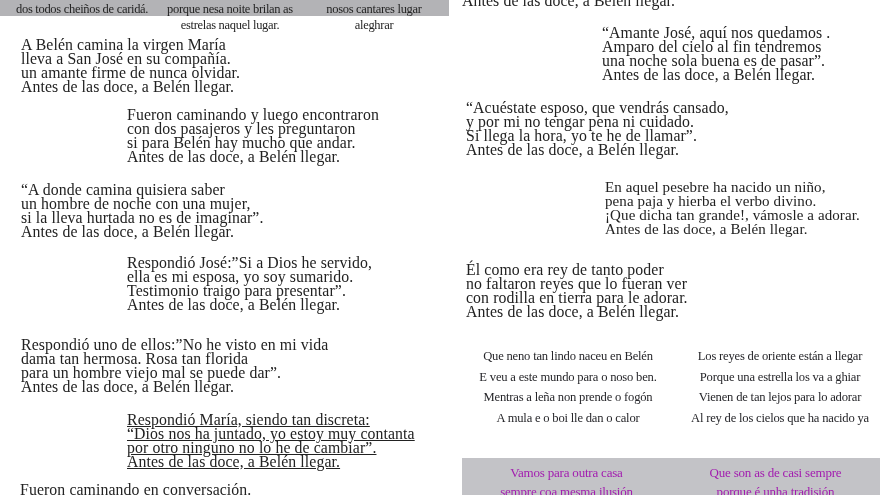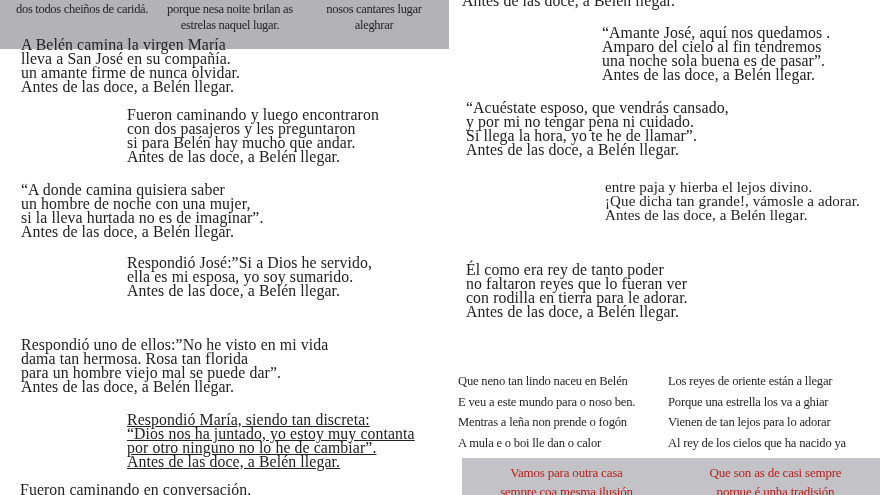--- a/index.html
+++ b/index.html
@@ -9,50 +9,49 @@
     background: #ffffff;
     font-family: "Liberation Serif", "DejaVu Serif", serif;
   }
   .page {
     position: relative; width: 880px; height: 495px;
     background: #ffffff; color: var(--text-color, #1e1e1e);
   }
   
   .banner { position: absolute; }
   .top-banner {
-    left: 0; top: 0; width: 449px; height: 49px;
+    left: 0; top: 0; width: 449px; height: 16px;
     background: var(--top-banner-bg, #b3b3b6);
   }
   .tb-col { position: absolute; font-size: 12.5px; letter-spacing: -0.3px; color: #242424; }
   .tb-col1 { left: 16px; top: 2px; white-space: nowrap; }
   .tb-col2 { left: 160px; top: 2px; width: 140px; text-align: center; line-height: 15.5px; }
   .tb-col3 { left: 312px; top: 2px; width: 124px; text-align: center; line-height: 15.5px; }
   .bottom-banner {
     left: 462px; top: 458px; width: 418px; height: 37px;
     background: var(--bottom-banner-bg, #c3c3c7);
     display: flex;
   }
   .bb-col {
     flex: 1 1 50%; text-align: center; padding-top: 5px;
-    font-size: 13px; line-height: 19px; letter-spacing: -0.2px; color: #b91c1c;
+    font-size: 13px; line-height: 19px; letter-spacing: -0.2px; color: #a21caf;
   }
   
   .stanza {
     position: absolute; white-space: nowrap;
     font-size: 15.8px; line-height: 14px; letter-spacing: 0.1px;
     color: #222222;
   }
   .stanza .line { height: 14px; }
   .small-stanza { font-size: 15px; }
   
   .duet-col {
-    position: absolute; text-align: left;
+    position: absolute; text-align: center;
     font-size: 12.6px; line-height: 20.5px; letter-spacing: -0.2px;
     color: #26262a;
-    margin-top: 25px;
   }
   .duet-left  { left: 458px; top: 346px; width: 220px; }
   .duet-right { left: 668px; top: 346px; width: 224px; }
 </style>
 </head>
 <body>
 
 <div class="page">
 
   <div class="banner top-banner">
@@ -84,20 +83,21 @@
   <div class="stanza" style="left:21px; top:183px;">
     <div class="line">“A donde camina quisiera saber</div>
     <div class="line">un hombre de noche con una mujer,</div>
     <div class="line">si la lleva hurtada no es de imaginar”.</div>
     <div class="line">Antes de las doce, a Belén llegar.</div>
   </div>
 
   <div class="stanza" style="left:127px; top:256px;">
     <div class="line">Respondió José:”Si a Dios he servido,</div>
     <div class="line">ella es mi esposa, yo soy sumarido.</div>
+    <div class="line">Testimonio traigo para presentar”.</div>
     <div class="line">Antes de las doce, a Belén llegar.</div>
   </div>
 
   <div class="stanza" style="left:21px; top:338px;">
     <div class="line">Respondió uno de ellos:”No he visto en mi vida</div>
     <div class="line">dama tan hermosa. Rosa tan florida</div>
     <div class="line">para un hombre viejo mal se puede dar”.</div>
     <div class="line">Antes de las doce, a Belén llegar.</div>
   </div>
 
@@ -124,21 +124,22 @@
   </div>
 
   <div class="stanza" style="left:466px; top:101px;">
     <div class="line">“Acuéstate esposo, que vendrás cansado,</div>
     <div class="line">y por mi no tengar pena ni cuidado.</div>
     <div class="line">Si llega la hora, yo te he de llamar”.</div>
     <div class="line">Antes de las doce, a Belén llegar.</div>
   </div>
 
   <div class="stanza small-stanza" style="left:605px; top:180px;">
-    <div class="line">entre paja y hierba el lejos divino.</div>
+    <div class="line">En aquel pesebre ha nacido un niño,</div>
+    <div class="line">pena paja y hierba el verbo divino.</div>
     <div class="line">¡Que dicha tan grande!, vámosle a adorar.</div>
     <div class="line">Antes de las doce, a Belén llegar.</div>
   </div>
 
   <div class="stanza" style="left:466px; top:263px;">
     <div class="line">Él como era rey de tanto poder</div>
     <div class="line">no faltaron reyes que lo fueran ver</div>
     <div class="line">con rodilla en tierra para le adorar.</div>
     <div class="line">Antes de las doce, a Belén llegar.</div>
   </div>

